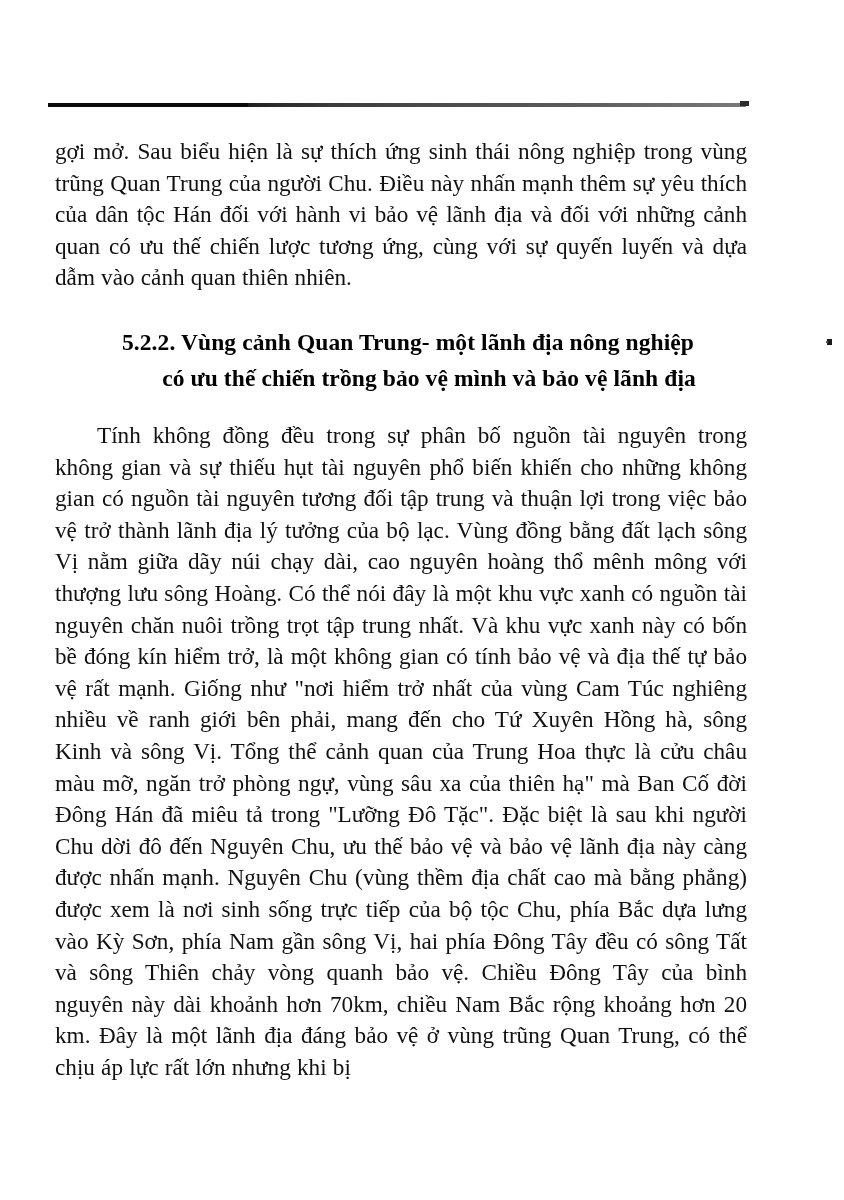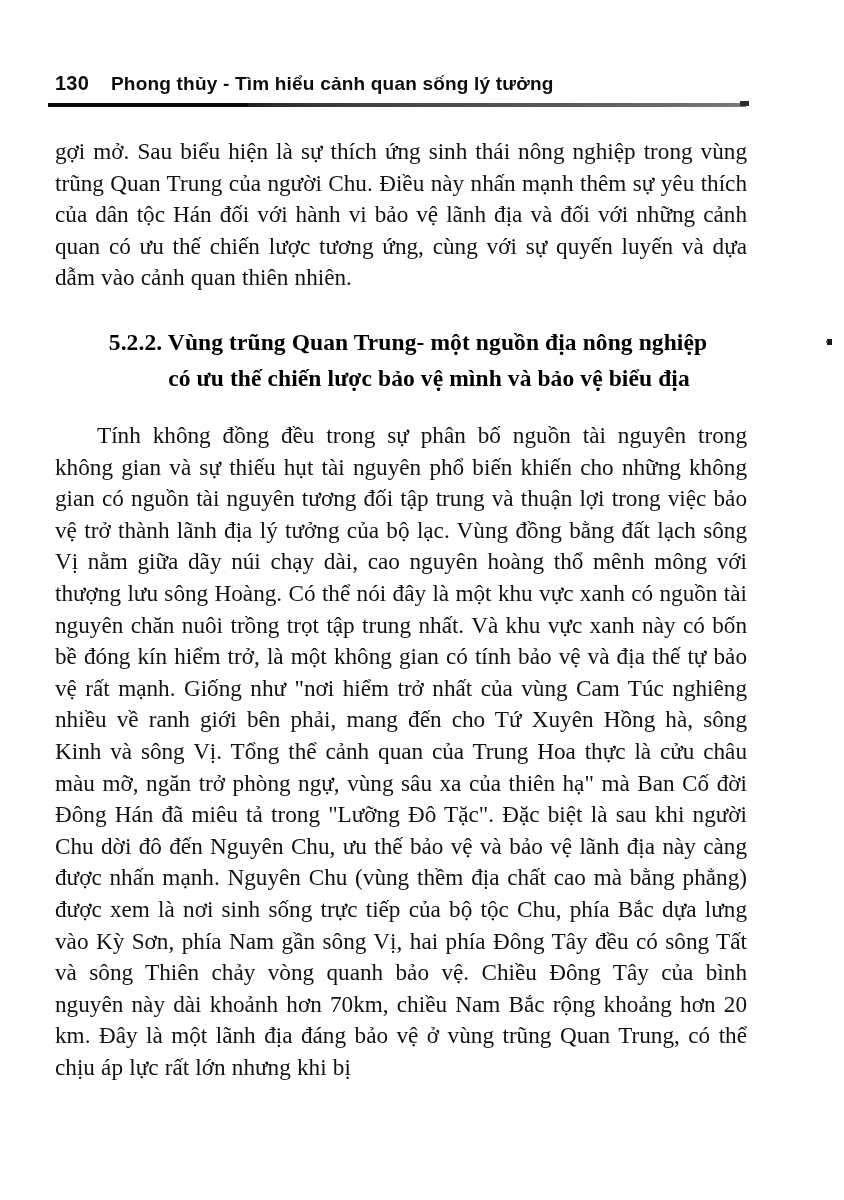--- a/index.html
+++ b/index.html
@@ -137,35 +137,31 @@
     width: 2px;
     height: 2px;
     background: #555;
   }
 </style>
 </head>
 <body>
 
 <div class="page">
 
-  <div class="running-head">
-    <span class="folio">130</span>
-    <span class="head-title">Phong thủy - Tìm hiểu cảnh quan sống lý tưởng</span>
-  </div>
 
   <div class="head-rule"></div>
   <div class="head-rule-tail"></div>
 
   <div class="body-block para-1">
     <p>gợi mở. Sau biểu hiện là sự thích ứng sinh thái nông nghiệp trong vùng trũng Quan Trung của người Chu. Điều này nhấn mạnh thêm sự yêu thích của dân tộc Hán đối với hành vi bảo vệ lãnh địa và đối với những cảnh quan có ưu thế chiến lược tương ứng, cùng với sự quyến luyến và dựa dẫm vào cảnh quan thiên nhiên.</p>
   </div>
 
   <div class="section-heading">
-    <span class="heading-line-1">5.2.2. Vùng trũng Quan Trung- một nguồn địa nông nghiệp</span>
-    <span class="heading-line-2">có ưu thế chiến lược bảo vệ mình và bảo vệ biểu địa</span>
+    <span class="heading-line-1">5.2.2. Vùng cảnh Quan Trung- một lãnh địa nông nghiệp</span>
+    <span class="heading-line-2">có ưu thế chiến trồng bảo vệ mình và bảo vệ lãnh địa</span>
   </div>
 
   <div class="margin-speck"></div>
 
   <div class="body-block para-2">
     <p><span class="indent"></span><span>Tính không đồng đều trong sự phân bố nguồn tài nguyên trong không gian và sự thiếu hụt tài nguyên phổ biến khiến cho những không gian có nguồn tài nguyên tương đối tập trung và thuận lợi trong việc bảo vệ trở thành lãnh địa lý tưởng của bộ lạc. Vùng đồng bằng đất lạch sông Vị nằm giữa dãy núi chạy dài, cao nguyên hoàng thổ mênh mông với thượng lưu sông Hoàng. Có thể nói đây là một khu vực xanh có nguồn tài nguyên chăn nuôi trồng trọt tập trung nhất. Và khu vực xanh này có bốn bề đóng kín hiểm trở, là một không gian có tính bảo vệ và địa thế tự bảo vệ rất mạnh. Giống như "nơi hiểm trở nhất của vùng Cam Túc nghiêng nhiều về ranh giới bên phải, mang đến cho Tứ Xuyên Hồng hà, sông Kinh và sông Vị. Tổng thể cảnh quan của Trung Hoa thực là cửu châu màu mỡ, ngăn trở phòng ngự, vùng sâu xa của thiên hạ" mà Ban Cố đời Đông Hán đã miêu tả trong "Lưỡng Đô Tặc". Đặc biệt là sau khi người Chu dời đô đến Nguyên Chu, ưu thế bảo vệ và bảo vệ lãnh địa này càng được nhấn mạnh. Nguyên Chu (vùng thềm địa chất cao mà bằng phẳng) được xem là nơi sinh sống trực tiếp của bộ tộc Chu, phía Bắc dựa lưng vào Kỳ Sơn, phía Nam gần sông Vị, hai phía Đông Tây đều có sông Tất và sông Thiên chảy vòng quanh bảo vệ. Chiều Đông Tây của bình nguyên này dài khoảnh hơn 70km, chiều Nam Bắc rộng khoảng hơn 20 km. Đây là một lãnh địa đáng bảo vệ ở vùng trũng Quan Trung, có thể chịu áp lực rất lớn nhưng khi bị</span></p>
   </div>
 
 </div>
 

